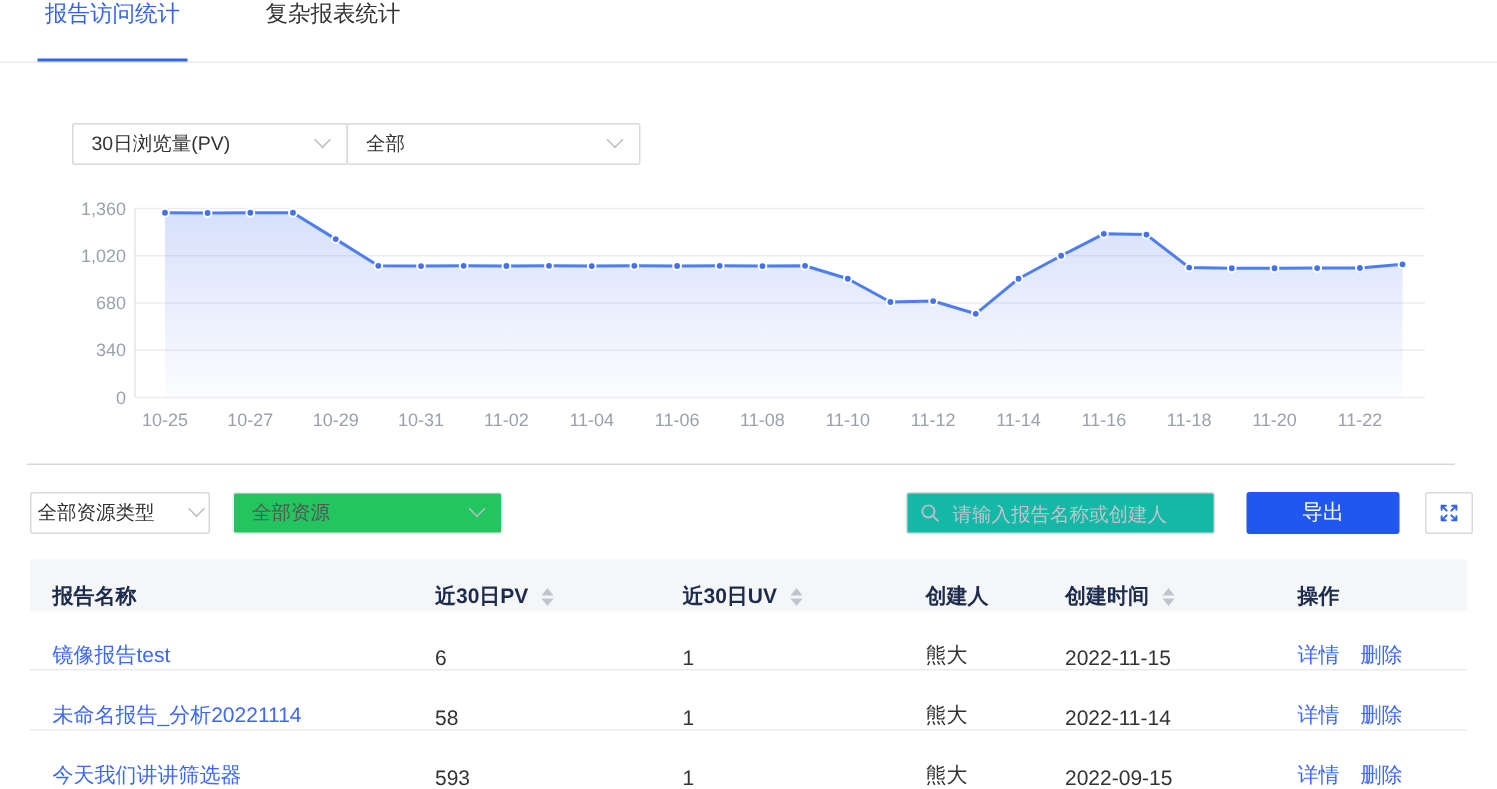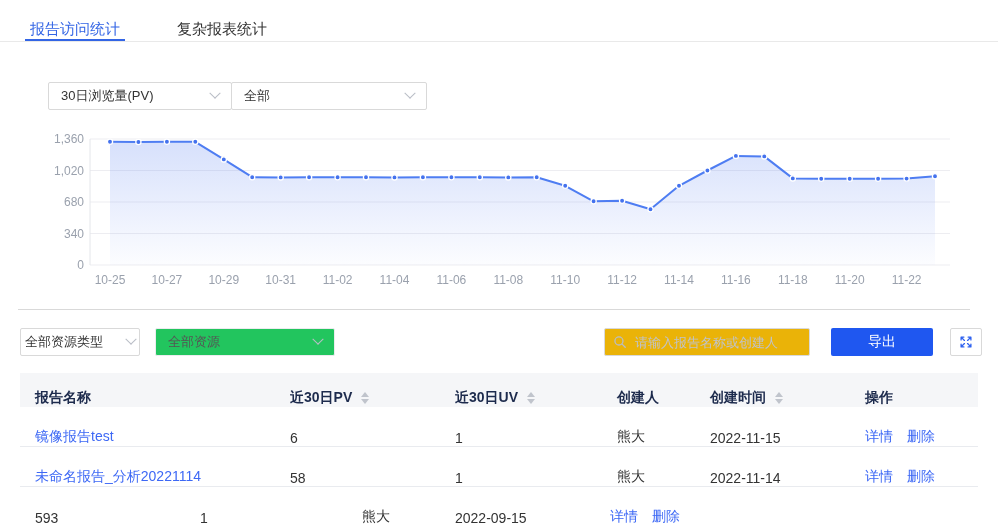--- a/index.html
+++ b/index.html
@@ -6,21 +6,21 @@
   html,body { margin:0; padding:0; }
   body {
     width: 998px; height: 526px; overflow: hidden;
     background: #ffffff;
     font-family: "Liberation Sans", "DejaVu Sans", sans-serif;
     color: #333;
   }
   
   .tabbar { height: 42px; border-bottom: 1px solid #e9e9e9; display: flex; align-items: stretch; }
   .tab {
-    margin-left: 25px; padding: 0 5px; display: flex; align-items: flex-end;
+    margin-left: 25px; padding: 0 5px; display: flex; align-items: flex-start;
     font-size: 15px; color: #333; cursor: pointer; border-bottom: 2px solid transparent;
   }
   .tab + .tab { margin-left: 47px; }
   .tab.active { color: #3365e5; border-bottom-color: #3365e5; }
   
   .controls { margin: 40px 0 0 48px; display: flex; }
   .select {
     height: 28px; border: 1px solid #d9d9d9; background: #fff; border-radius: 2px;
     display: flex; align-items: center; justify-content: space-between;
     padding: 0 12px; font-size: 13px; color: #333; cursor: pointer; gap: 16px;
@@ -35,21 +35,21 @@
   .divider { height: 1px; background: #d9d9d9; margin: 17px 28px 0 18px; }
   
   .filterbar { margin: 18px 16px 0 20px; display: flex; align-items: center; height: 28px; }
   .select.res-type { width: 120px; padding: 0 4px; }
   .select.res {
     width: 180px; margin-left: 15px; background: #22c55e; border: 1px solid #ececef; color: #555;
   }
   .spacer { flex: 1; }
   .search {
     width: 206px; height: 28px; border: 1px solid #d9d9d9; border-radius: 2px;
-    display: flex; align-items: center; padding: 0 8px; background: #eab308;
+    display: flex; align-items: center; padding: 0 8px; background: #14b8a6;
   }
   .search input {
     border: none; outline: none; flex: 1; font-size: 13px; margin-left: 6px;
     font-family: inherit; color: #333; min-width: 0; background: transparent;
   }
   .search input::placeholder { color: #bfc3cc; }
   .btn-export {
     width: 102px; height: 28px; margin-left: 21px; border: none; border-radius: 2px;
     background: #1f57f0; color: #fff; font-size: 14px; cursor: pointer;
     font-family: inherit;
@@ -250,20 +250,23 @@
       <div class="td c1">58</div>
       <div class="td c2">1</div>
       <div class="td c3">熊大</div>
       <div class="td c4">2022-11-14</div>
       <div class="td c5 actions">
         <span class="link">详情</span>
         <span class="link">删除</span>
       </div>
     </div>
     <div class="tr">
+      <div class="td c0">
+          <span class="link">今天我们讲讲筛选器</span>
+        </div>
       <div class="td c1">593</div>
       <div class="td c2">1</div>
       <div class="td c3">熊大</div>
       <div class="td c4">2022-09-15</div>
       <div class="td c5 actions">
         <span class="link">详情</span>
         <span class="link">删除</span>
       </div>
     </div>
   </div>

